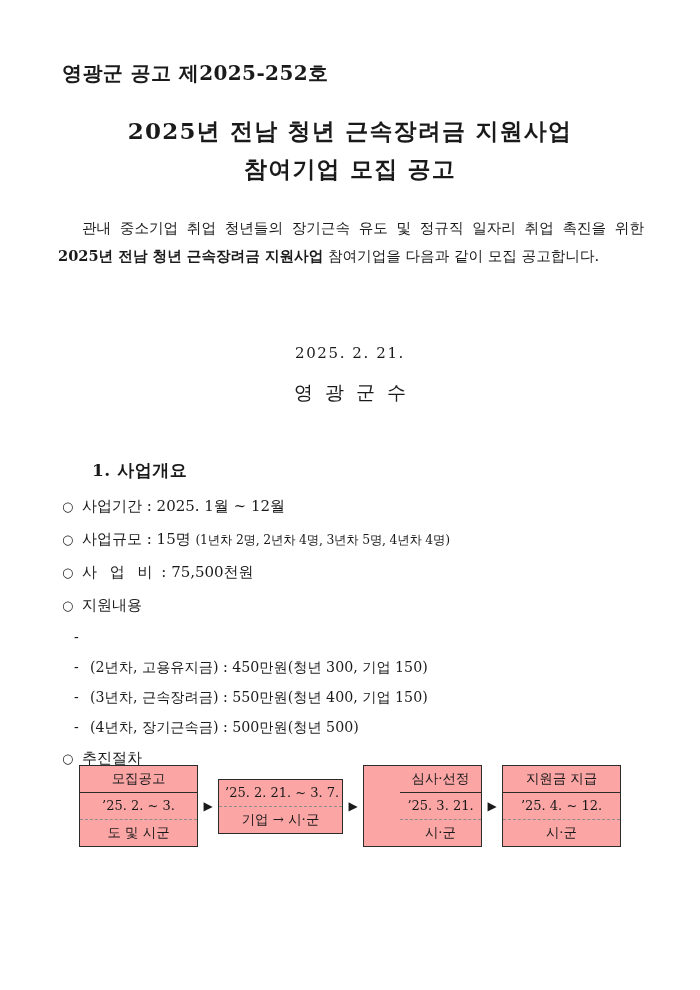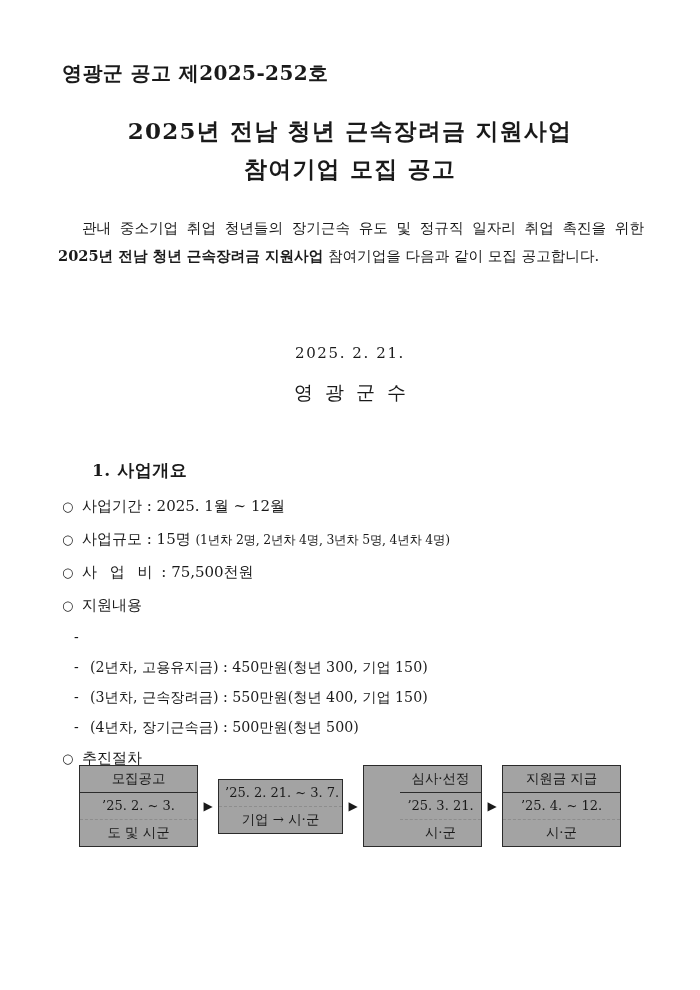--- a/index.html
+++ b/index.html
@@ -141,21 +141,21 @@
   .flow {
     position: absolute;
     left: 79px;
     top: 765px;
     display: flex;
     align-items: center;
   }
   .flow-box {
     border: 1.4px solid #2b2b2b;
     box-sizing: border-box;
-    background: #a3a3a3;
+    background: #fca5a5;
   }
   .flow-box .cell {
     text-align: center;
     font-size: 13.4px;
     line-height: 26px;
     height: 26px;
     white-space: nowrap;
     padding: 0 6px;
     box-sizing: content-box;
   }

